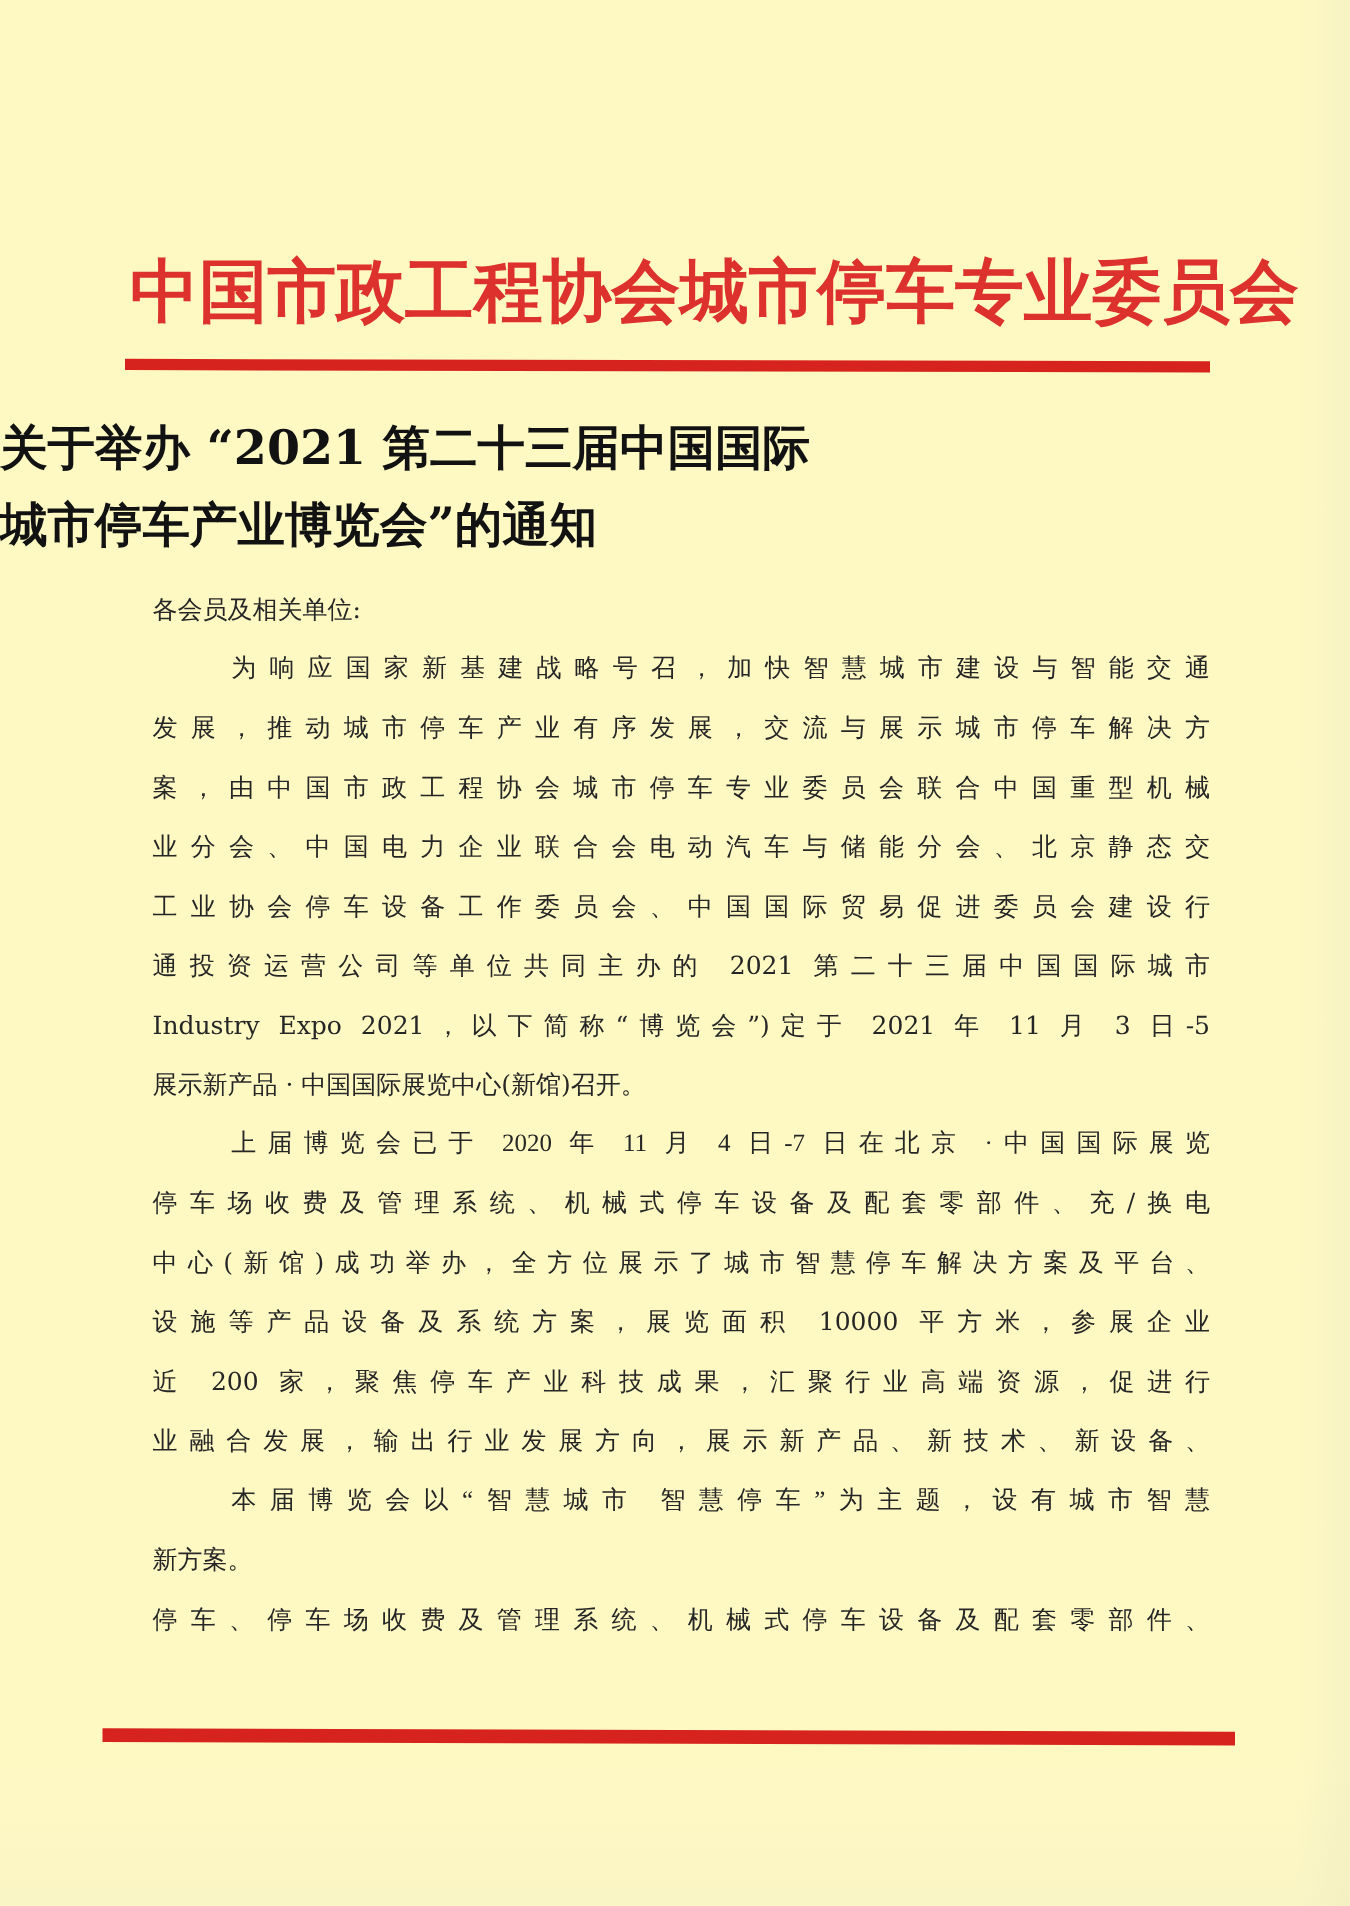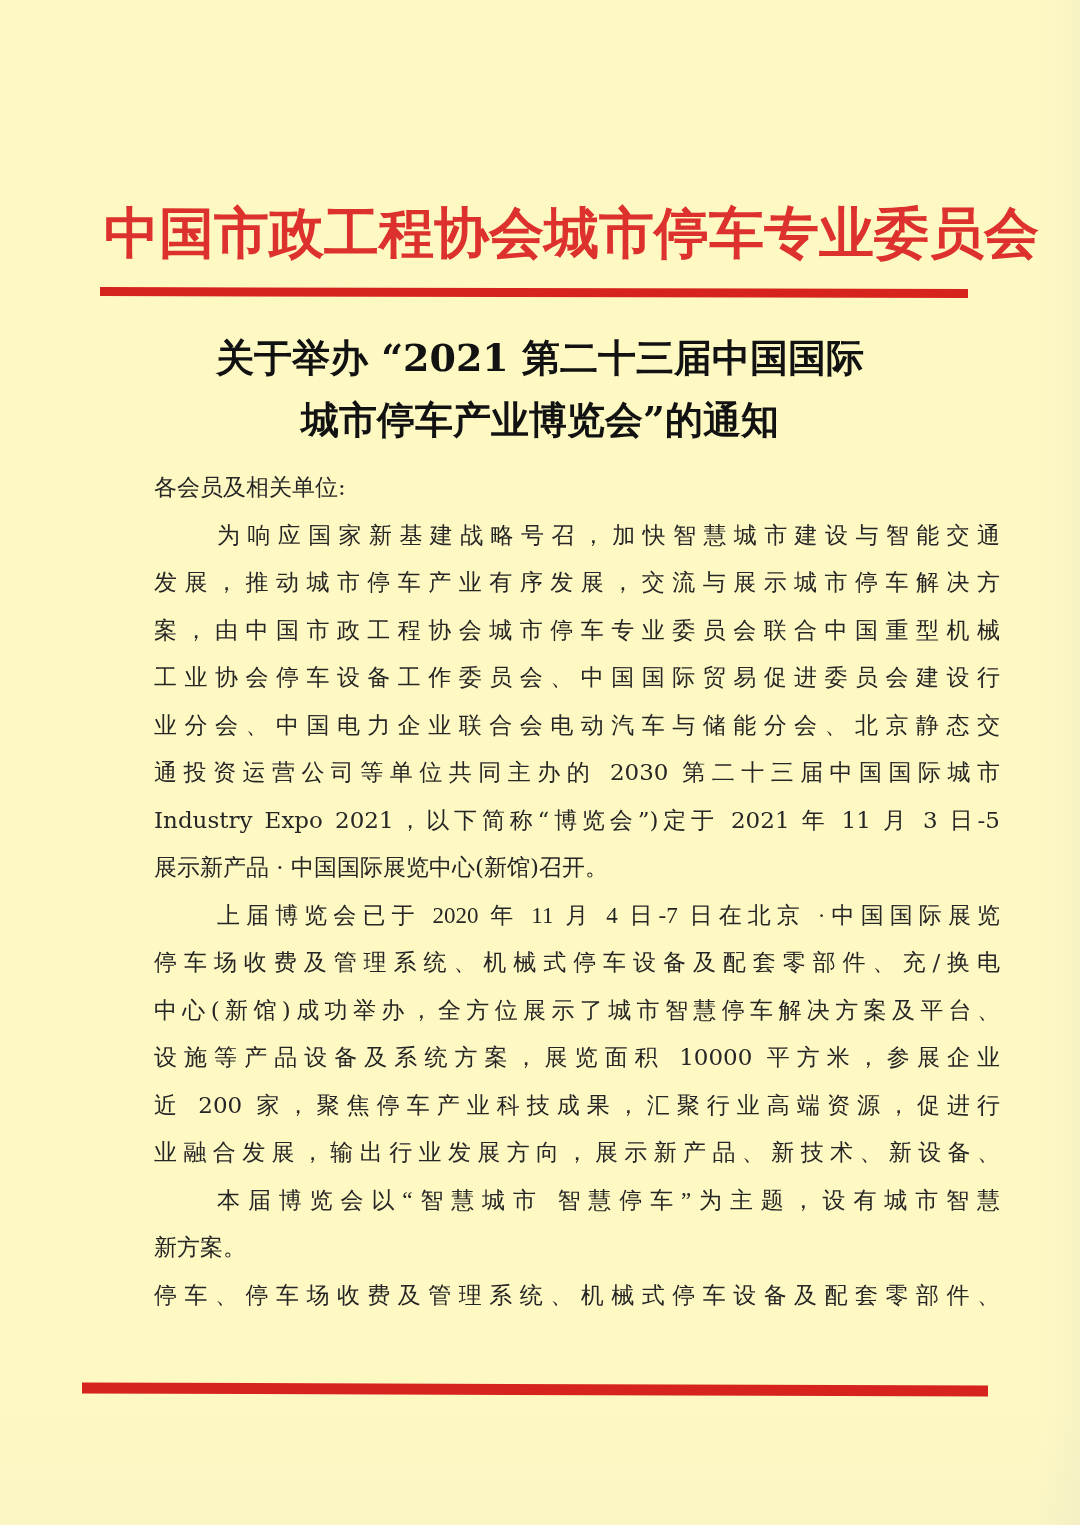--- a/index.html
+++ b/index.html
@@ -32,33 +32,32 @@
   .letterhead-rule{
     position:absolute;
     left:100px;top:288px;width:868px;height:9px;
     background:#d6231e;
     transform:rotate(0.12deg);
   }
 
   .doc-title{
     position:absolute;
     left:0;top:327px;width:1080px;
-    text-align:center;
+    text-align:left;
     color:#121212;
     font-weight:700;
     font-size:38px;
     line-height:62px;
   }
 
   .body-block{
     position:absolute;
     left:122px;top:464px;width:846px;
     color:#262626;
-    font-size:23px;
-    margin-left:32px;
+    font-size:20px;
   }
   .line{
     height:47.5px;
     line-height:47.5px;
     white-space:nowrap;
     overflow:visible;
   }
   .line.j{
     text-align:justify;
     text-align-last:justify;
@@ -89,23 +88,23 @@
     <div>关于举办 “2021 第二十三届中国国际</div>
     <div>城市停车产业博览会”的通知</div>
   </div>
 
   <div class="body-block">
     <div class="line">各会员及相关单位:</div>
 
     <div class="line ind j">为响应国家新基建战略号召，加快智慧城市建设与智能交通</div>
     <div class="line j">发展，推动城市停车产业有序发展，交流与展示城市停车解决方</div>
     <div class="line j">案，由中国市政工程协会城市停车专业委员会联合中国重型机械</div>
+    <div class="line j">业分会、中国电力企业联合会电动汽车与储能分会、北京静态交</div>
     <div class="line j">工业协会停车设备工作委员会、中国国际贸易促进委员会建设行</div>
-    <div class="line j">业分会、中国电力企业联合会电动汽车与储能分会、北京静态交</div>
-    <div class="line j">通投资运营公司等单位共同主办的 2030 第二十三届中国国际城市</div>
+    <div class="line j">通投资运营公司等单位共同主办的 2021 第二十三届中国国际城市</div>
     <div class="line j">Industry Expo 2021，以下简称“博览会”)定于 2021 年 11 月 3 日-5</div>
     <div class="line">展示新产品 · 中国国际展览中心(新馆)召开。</div>
     <div class="line ind j">上届博览会已于 2020 年 11 月 4 日-7 日在北京 ·中国国际展览</div>
     <div class="line j">停车场收费及管理系统、机械式停车设备及配套零部件、充/换电</div>
     <div class="line j">中心(新馆)成功举办，全方位展示了城市智慧停车解决方案及平台、</div>
     <div class="line j">设施等产品设备及系统方案，展览面积 10000 平方米，参展企业</div>
     <div class="line j">近 200 家，聚焦停车产业科技成果，汇聚行业高端资源，促进行</div>
     <div class="line j">业融合发展，输出行业发展方向，展示新产品、新技术、新设备、</div>
     <div class="line ind j">本届博览会以“智慧城市 智慧停车”为主题，设有城市智慧</div>
     <div class="line">新方案。</div>

